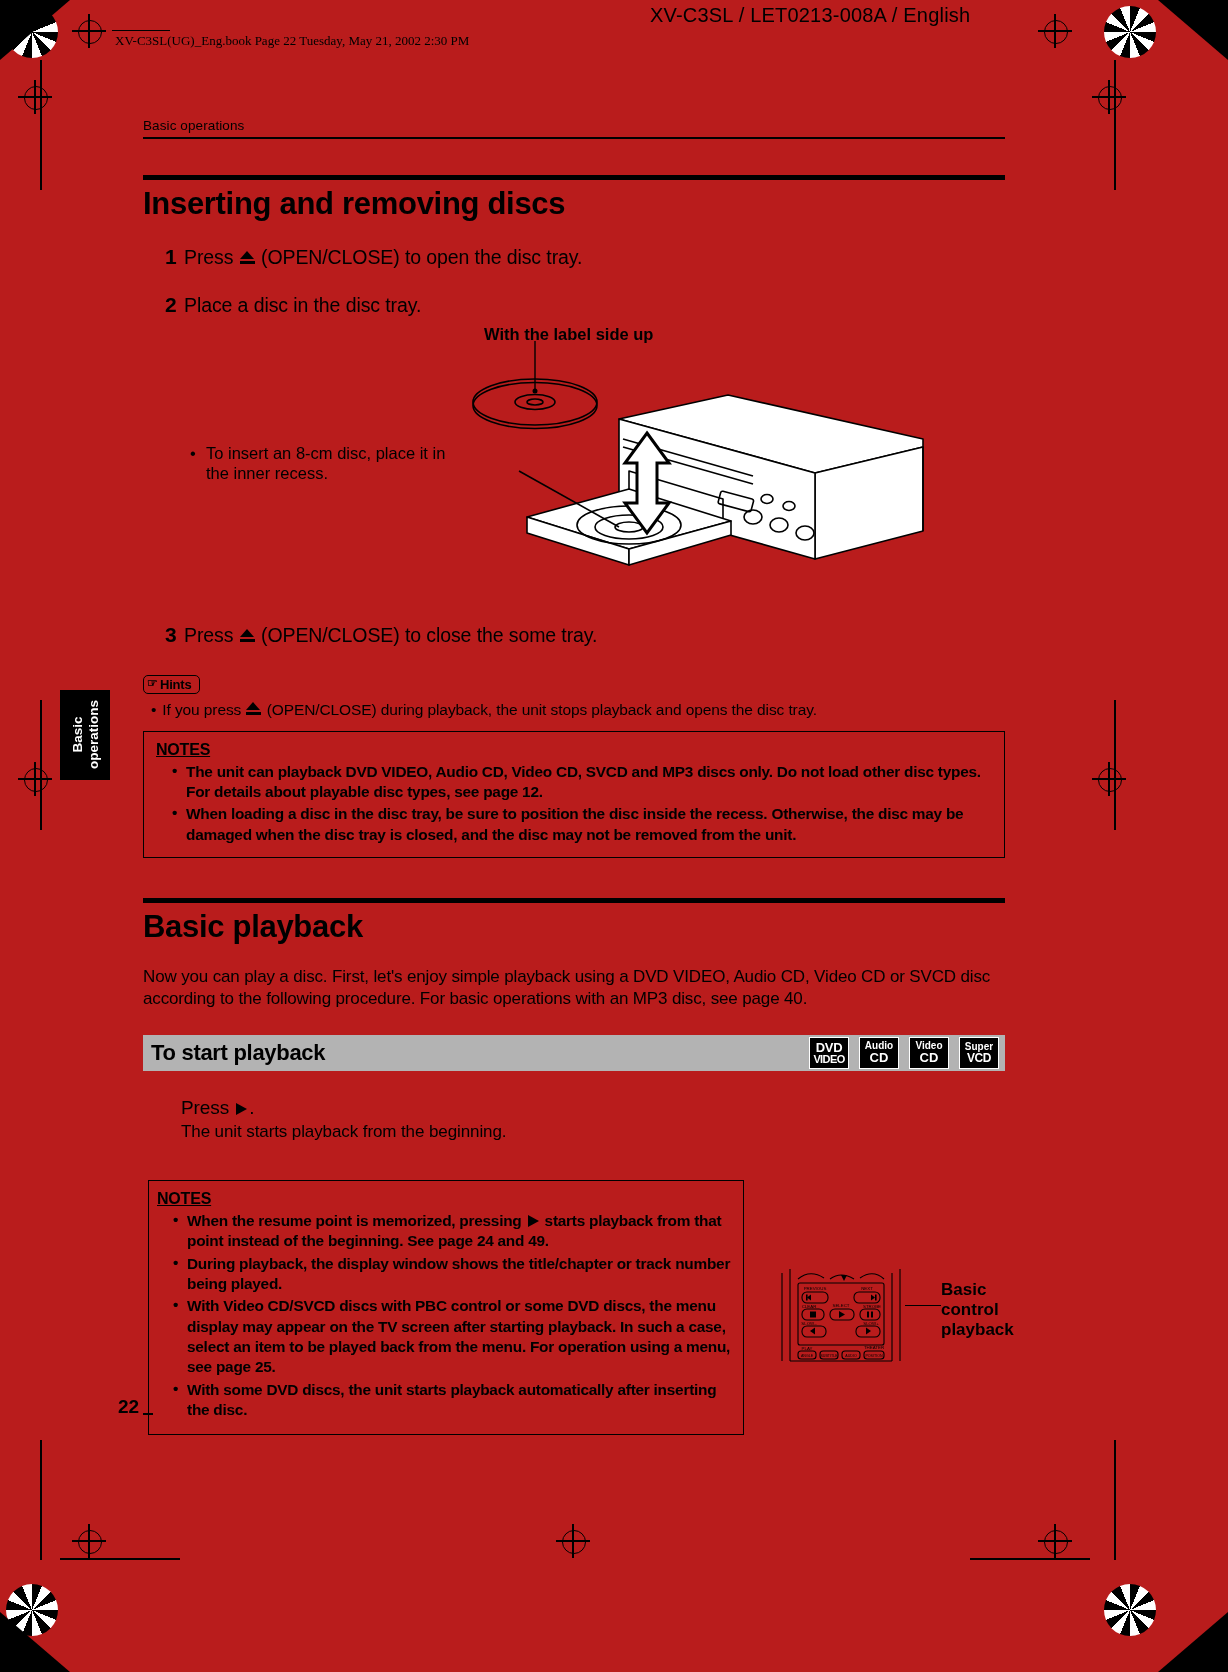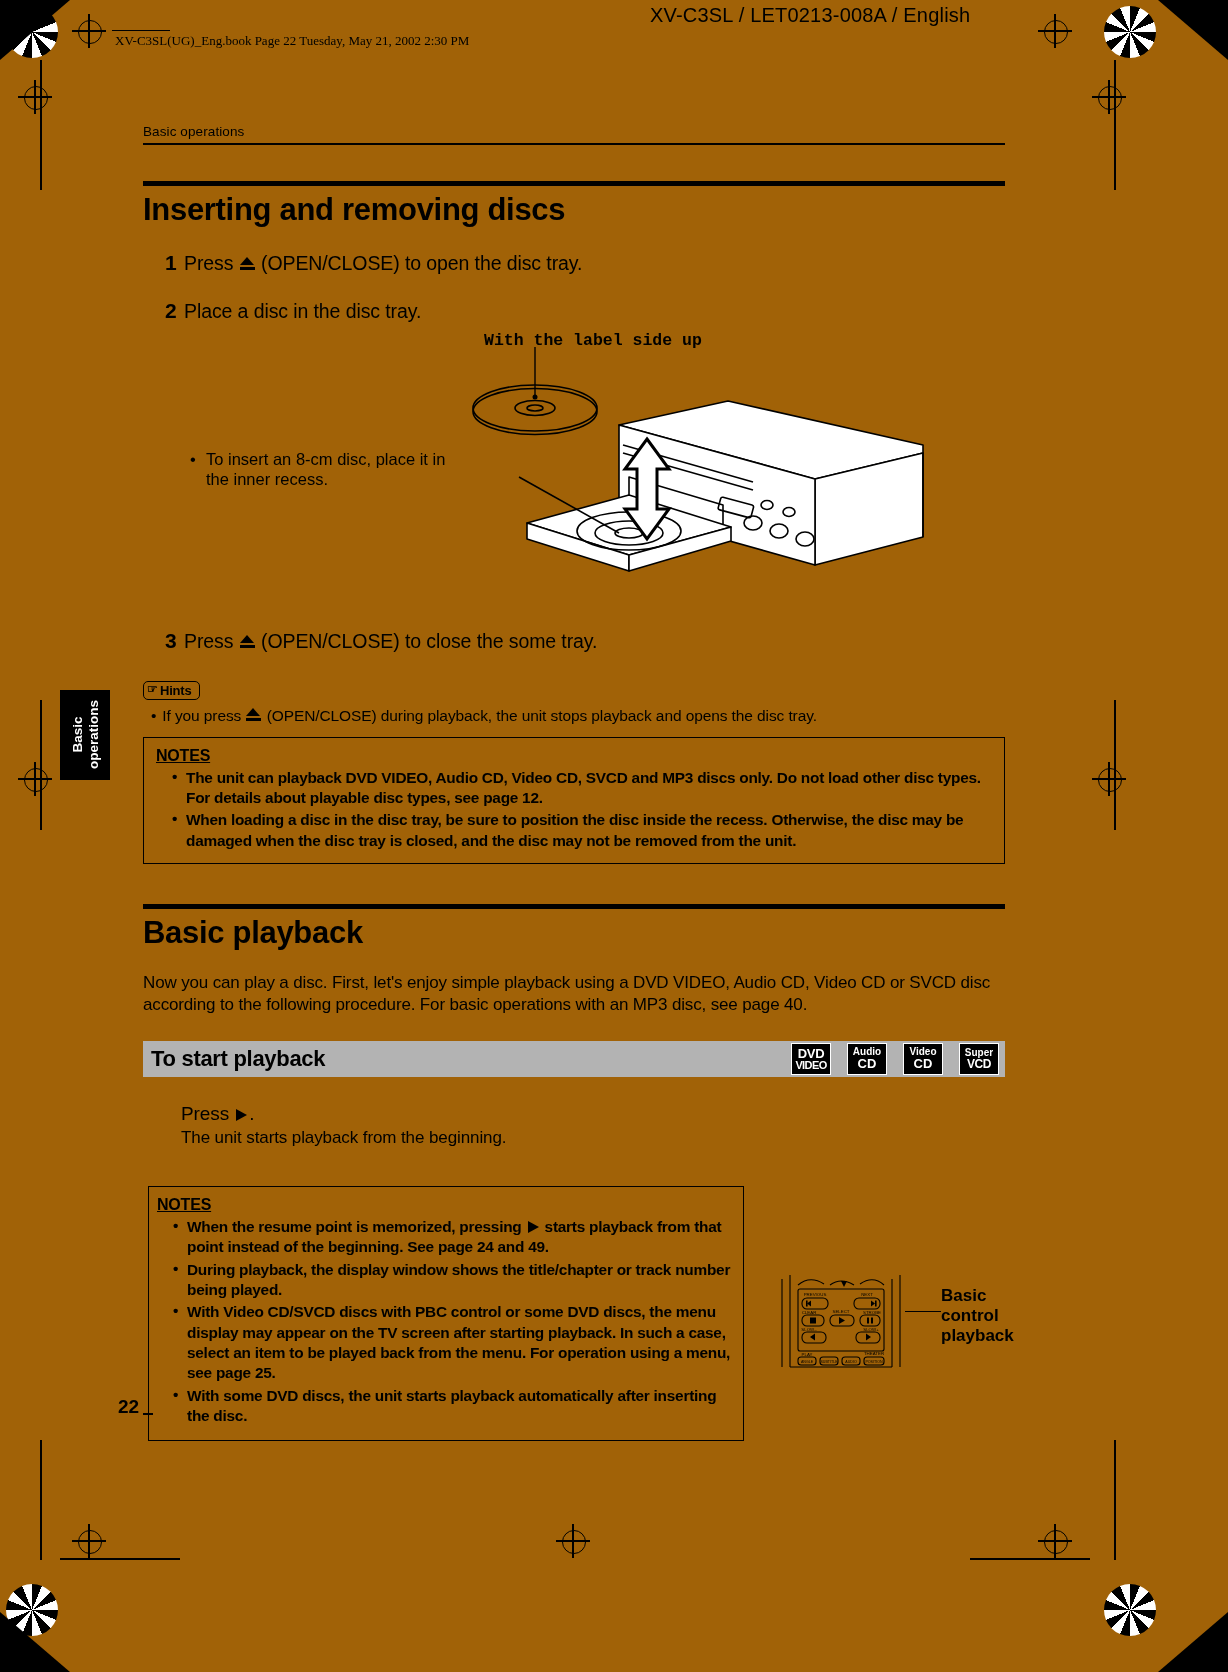--- a/index.html
+++ b/index.html
@@ -9,21 +9,21 @@
   }
   body {
     font-family: "Liberation Sans", sans-serif;
     color: #000;
   }
   #page {
     position: relative;
     width: 1228px;
     height: 1672px;
     overflow: hidden;
-    background: #a16207;
+    background: #b91c1c;
   }
   .reg-pattern {
     position: absolute;
     width: 52px; height: 52px;
     border-radius: 50%;
     background:
       repeating-conic-gradient(#000 0deg 22.5deg, #fff 22.5deg 45deg);
   }
   .reg-cross {
     position: absolute;
@@ -71,21 +71,21 @@
     position: absolute;
     left: 112px; top: 30px;
     width: 58px; height: 1px;
     background: #000;
   }
 
   
   .content {
     position: absolute;
     left: 143px;
-    top: 124px;
+    top: 118px;
     width: 862px;
   }
   .crumb {
     font-size: 13.5px;
     letter-spacing: 0.1px;
     margin-bottom: 4px;
   }
   .crumb-rule {
     height: 1.5px;
     background: #000;
@@ -159,21 +159,20 @@
     position: relative;
     height: 300px;
     margin-top: 4px;
   }
   .label-up {
     position: absolute;
     left: 341px; top: 4px;
     font-size: 16.5px;
     font-weight: bold;
     white-space: nowrap;
-    font-family: Liberation Mono, monospace;
   }
   .recess-note {
     position: absolute;
     left: 47px; top: 122px;
     font-size: 16.5px;
     line-height: 1.25;
     width: 270px;
   }
   .recess-note .bullet {
     position: absolute;
@@ -256,21 +255,21 @@
     align-items: center;
     justify-content: space-between;
     padding: 0 6px 0 8px;
   }
   .gray-bar h2 {
     margin: 0;
     font-size: 22px;
     font-weight: bold;
     letter-spacing: -0.3px;
   }
-  .badges { display: flex; gap: 16px; align-items: center; text-align: center; }
+  .badges { display: flex; gap: 10px; align-items: center; text-align: center; }
   .badge {
     background: #000;
     color: #fff;
     border: 1.6px solid #fff;
     width: 38px;
     height: 30px;
     display: flex;
     flex-direction: column;
     align-items: center;
     justify-content: center;

